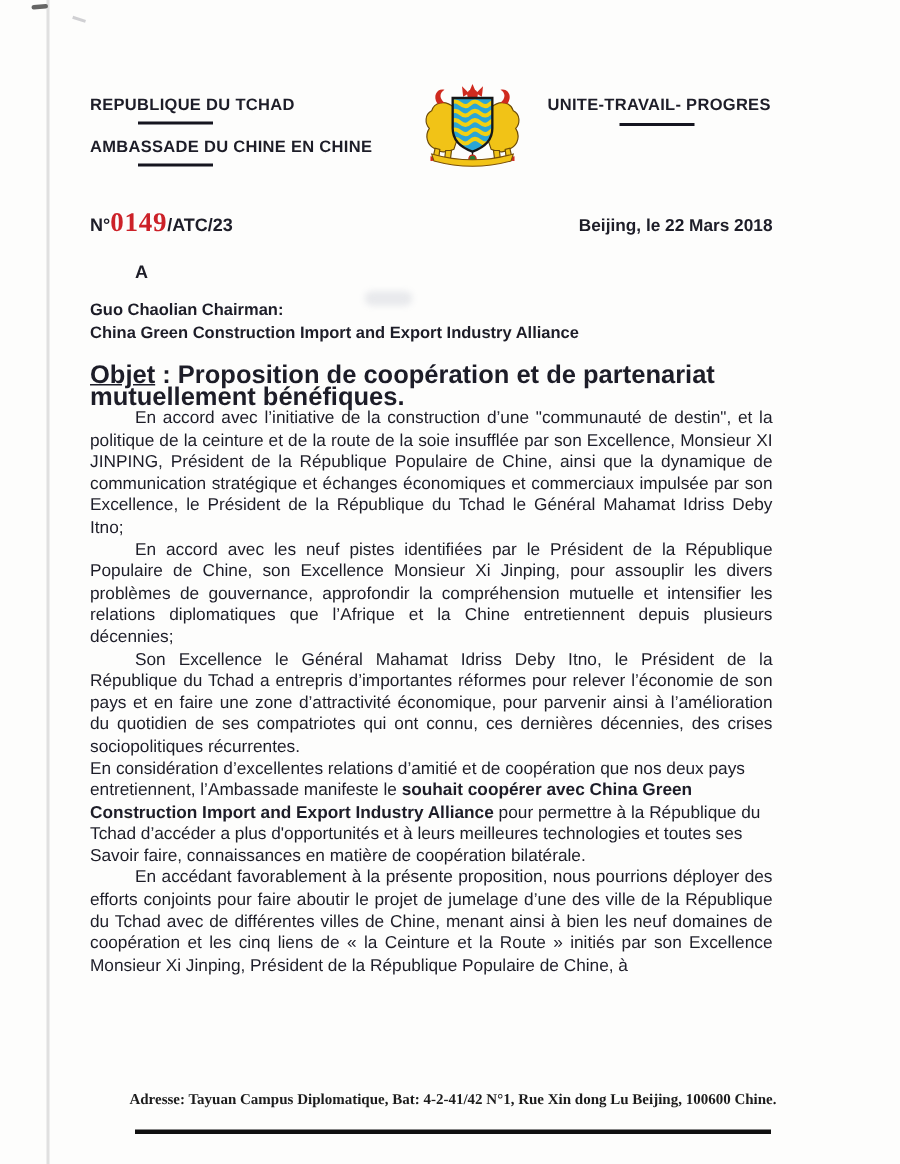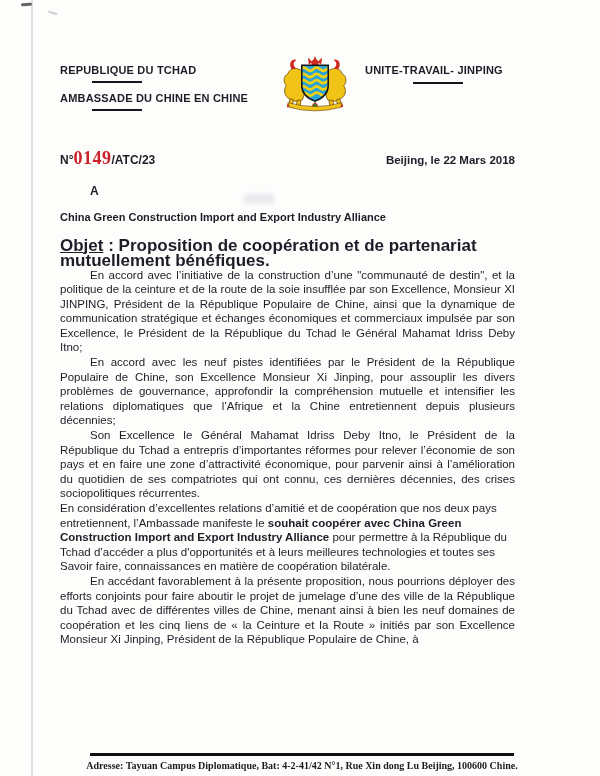--- a/index.html
+++ b/index.html
@@ -20,21 +20,21 @@
   .hdr { display:flex; justify-content:space-between; align-items:flex-start; }
   .hdr-left { width:205px; }
   .hdr-t { font-size:11px; font-weight:bold; letter-spacing:.2px; white-space:nowrap; }
   .rule { height:2px; background:#15151f; width:50px; }
   .hdr-left .rule { margin:5px 0 9px 32px; }
   .emblem-wrap { width:78px; margin-top:-8px; flex:0 0 auto; }
   .hdr-right { width:150px; }
   .hdr-right .rule { margin:6px 0 0 48px; }
 
   
-  .refrow { display:flex; justify-content:space-between; align-items:baseline; margin-top:28px; }
+  .refrow { display:flex; justify-content:space-between; align-items:baseline; margin-top:18px; }
   .refno { font-weight:bold; font-size:12px; white-space:nowrap; }
   .refno .num { color:#cc2128; font-family:"Liberation Serif", serif; font-size:18px; font-weight:bold; letter-spacing:.5px; }
   .dateline { font-weight:bold; font-size:11.5px; white-space:nowrap; }
 
   .salut { font-weight:bold; font-size:12px; margin:15px 0 0 30px; }
   .addr { margin-top:12px; font-weight:bold; font-size:11px; line-height:14.5px; }
   .subject { margin-top:13px; font-weight:bold; font-size:17px; line-height:15px; max-width:432px; }
   .subject .lbl { text-decoration:underline; }
 
   
@@ -42,21 +42,21 @@
   .bodytext p.noindent { text-indent:0; text-align:left; }
   .p1 { margin-top:27px; }
   .p2 { margin-top:16px; }
   .p3 { margin-top:18px; }
   .p4 { margin-top:14px; }
   .p5 { margin-top:11px; }
   .bodytext strong { font-weight:bold; }
 
   
   .footer-bar { position:absolute; left:90px; right:86px; top:753px; height:3px; background:#101010; }
-  .footer-text { position:absolute; left:70px; right:66px; top:760px; text-align:center;
+  .footer-text { position:absolute; left:70px; right:66px; top:728px; text-align:center;
     font-family:"Liberation Serif", serif; font-weight:bold; font-size:10px; color:#1c1c1c; white-space:nowrap; }
 </style>
 </head>
 <body>
 
 <div class="edge-left"></div>
 <div class="mark-a"></div>
 <div class="mark-b"></div>
 <div class="smudge"></div>
 
@@ -114,33 +114,34 @@
         <path d="M33 12 H67 V38 Q67 52 50 58 Q33 52 33 38 Z" fill="none" stroke="#161616" stroke-width="2"></path>
 
         <line x1="50" y1="58" x2="50" y2="61" stroke="#161616" stroke-width="1.2"></line>
         <circle cx="50" cy="64" r="3.1" fill="#2e7d32" stroke="#cf2a1f" stroke-width="1.1"></circle>
 
         <path d="M15 60 Q50 70 85 60 L83 66 Q50 75 17 66 Z" fill="#f2c418" stroke="#7a4f06" stroke-width="0.9"></path>
       </svg>
     </div>
 
     <div class="hdr-right">
-      <div class="hdr-t">UNITE-TRAVAIL- JINPING</div>
+      <div class="hdr-t">UNITE-TRAVAIL- PROGRES</div>
       <div class="rule"></div>
     </div>
   </div>
 
   <div class="refrow">
     <div class="refno"><span>N°</span><span class="num">0149</span><span>/ATC/23</span></div>
     <div class="dateline">Beijing, le 22 Mars 2018</div>
   </div>
 
   <div class="salut">A</div>
 
   <div class="addr">
+    <div>Guo Chaolian Chairman:</div>
     <div>China Green Construction Import and Export Industry Alliance</div>
   </div>
 
   <div class="subject"><span class="lbl">Objet</span><span> : Proposition de coopération et de partenariat mutuellement bénéfiques.</span></div>
 
   <div class="bodytext">
     <p class="p1">En accord avec l’initiative de la construction d’une "communauté de destin", et la politique de la ceinture et de la route de la soie insufflée par son Excellence, Monsieur XI JINPING, Président de la République Populaire de Chine, ainsi que la dynamique de communication stratégique et échanges économiques et commerciaux impulsée par son Excellence, le Président de la République du Tchad le Général Mahamat Idriss Deby Itno;</p>
     <p class="p2">En accord avec les neuf pistes identifiées par le Président de la République Populaire de Chine, son Excellence Monsieur Xi Jinping, pour assouplir les divers problèmes de gouvernance, approfondir la compréhension mutuelle et intensifier les relations diplomatiques que l’Afrique et la Chine entretiennent depuis plusieurs décennies;</p>
     <p class="p3">Son Excellence le Général Mahamat Idriss Deby Itno, le Président de la République du Tchad a entrepris d’importantes réformes pour relever l’économie de son pays et en faire une zone d’attractivité économique, pour parvenir ainsi à l’amélioration du quotidien de ses compatriotes qui ont connu, ces dernières décennies, des crises sociopolitiques récurrentes.</p>
     <p class="p4 noindent"><span>En considération d’excellentes relations d’amitié et de coopération que nos deux pays entretiennent, l’Ambassade manifeste le </span><strong>souhait coopérer avec  China Green Construction Import and Export Industry Alliance</strong><span> pour permettre à la République du Tchad d’accéder a plus d'opportunités et à leurs meilleures technologies et toutes ses Savoir faire, connaissances en matière de coopération bilatérale.</span></p>

